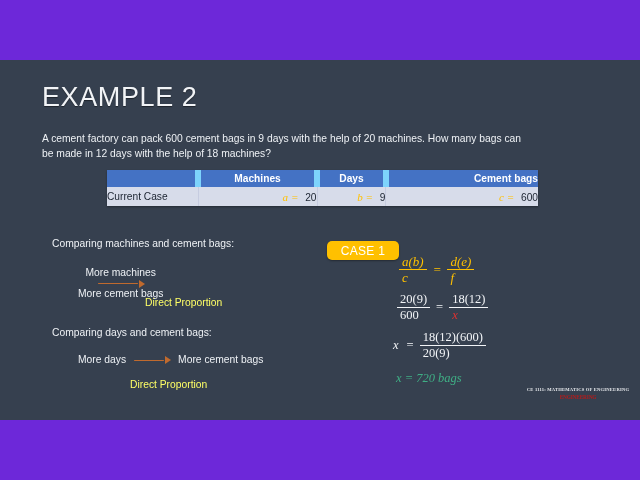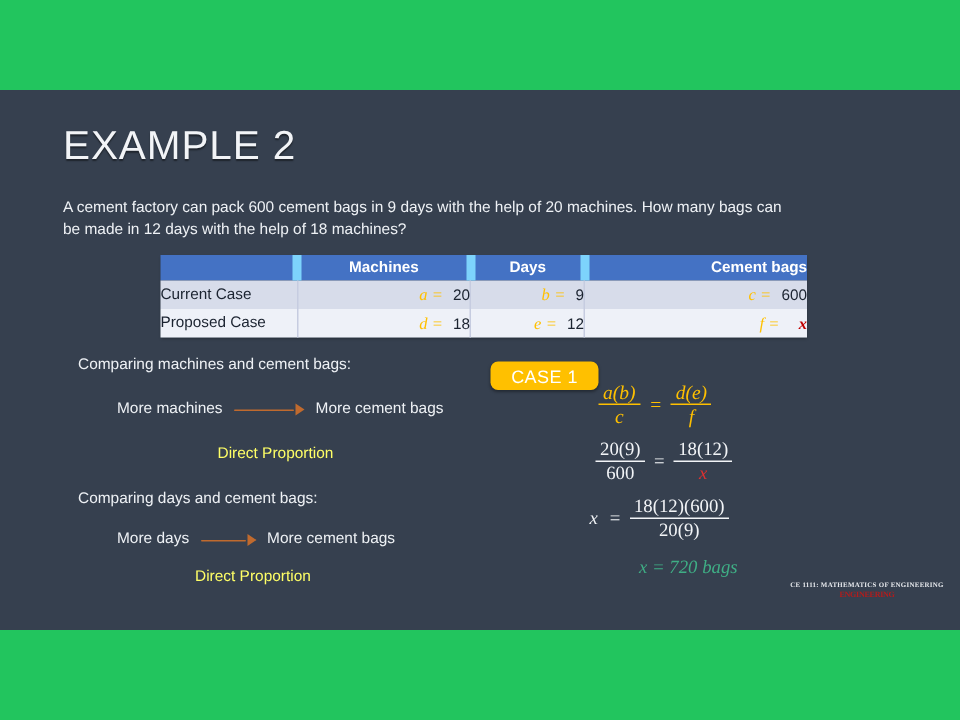--- a/index.html
+++ b/index.html
@@ -2,21 +2,21 @@
 <html><head>
 <meta charset="utf-8">
 <style>
   html,body{margin:0;padding:0;}
   body{
     width:640px;height:480px;
     background:#000;
     font-family:"Liberation Sans",sans-serif;
     overflow:hidden;
   }
-  #stage{position:relative;width:640px;height:480px;background:#22c55e;}
+  #stage{position:relative;width:640px;height:480px;background:#6d28d9;}
 
   
   #slide{
     position:absolute;left:0;top:60px;width:640px;height:360px;
     background:#36404f;
     overflow:hidden;
   }
 
   
   #title{
@@ -61,21 +61,21 @@
   .vnum{color:#1b2330;font-size:10.2px;margin-left:4px;}
   .vx{color:#c00000;font-style:italic;font-family:"Liberation Serif",serif;
       font-size:11px;font-weight:bold;margin-left:10px;}
 
   
   .cmp-head{position:absolute;font-size:10.3px;color:#eef1f5;}
   #cmp1{left:52px;top:178px;}
   #cmp2{left:52px;top:267px;}
 
   .rel{position:absolute;font-size:10.3px;color:#eef1f5;display:flex;align-items:center;}
-  #rel1{left:78px;top:207px;}
+  #rel1{left:78px;top:207px;flex-direction:column;}
   #rel2{left:78px;top:294px;}
   .arrow{display:inline-block;position:relative;height:10px;margin:0 8px;}
   .arrow .shaft{
     position:absolute;top:5px;left:0;height:1.4px;background:#c06a2e;border-radius:1px;
   }
   .arrow .head{
     position:absolute;top:1.6px;right:-1px;width:0;height:0;
     border-top:4px solid transparent;border-bottom:4px solid transparent;
     border-left:6px solid #c06a2e;
   }
@@ -96,32 +96,32 @@
     box-shadow:0 1px 2px rgba(0,0,0,.35);
     letter-spacing:.3px;
   }
 
   
   #math{
     position:absolute;left:396px;top:195px;width:200px;
     font-family:"Liberation Serif",serif;
   }
   .eqrow{display:flex;align-items:center;justify-content:flex-start;}
-  .frac{display:inline-flex;flex-direction:column;align-items:center;line-height:1;}
+  .frac{display:inline-flex;flex-direction:column;align-items:flex-start;line-height:1;}
   .frac .num{padding:0 3px 1px 3px;}
   .frac .den{padding:1px 3px 0 3px;}
   .frac .bar{height:1.2px;width:100%;background:currentColor;}
   .eqsign{margin:0 6px;}
 
   #eq-formula{color:#ffc000;font-style:italic;font-size:13px;margin-left:3px;}
   #eq-numeric{color:#f2f4f7;font-size:12.5px;margin-top:9px;margin-left:1px;}
   #eq-numeric .redx{color:#e03030;font-style:italic;}
   #eq-solve{color:#f2f4f7;font-size:12.5px;margin-top:10px;margin-left:-3px;}
   #eq-solve .xv{font-style:italic;margin-right:2px;}
-  #eq-answer{color:#3fae85;font-style:italic;font-size:12.5px;margin-top:11px;margin-left:30px;}
+  #eq-answer{color:#3fae85;font-style:italic;font-size:12.5px;margin-top:11px;}
 
   
   #wm{position:absolute;left:524px;top:327px;width:108px;text-align:center;}
   #wm-text{
     font-size:4.6px;color:#e8eaee;letter-spacing:.2px;
     font-family:"Liberation Serif",serif;font-weight:bold;
     white-space:nowrap;
   }
   #wm-logo{
     margin-top:2px;font-size:5.4px;color:#b31c1c;font-weight:bold;
@@ -161,38 +161,20 @@
             <span class="vlet">b</span>
             <span class="veq">=</span>
             <span class="vnum">9</span>
           </td>
           <td class="cell-val">
             <span class="vlet">c</span>
             <span class="veq">=</span>
             <span class="vnum">600</span>
           </td>
         </tr>
-        <tr class="r2">
-          <td class="cell-label">Proposed Case</td>
-          <td class="cell-val">
-            <span class="vlet">d</span>
-            <span class="veq">=</span>
-            <span class="vnum">18</span>
-          </td>
-          <td class="cell-val">
-            <span class="vlet">e</span>
-            <span class="veq">=</span>
-            <span class="vnum">12</span>
-          </td>
-          <td class="cell-val">
-            <span class="vlet">f</span>
-            <span class="veq">=</span>
-            <span class="vx">x</span>
-          </td>
-        </tr>
       </tbody>
     </table>
 
     <div class="cmp-head" id="cmp1">Comparing machines and cement bags:</div>
     <div class="rel" id="rel1">
       <span>More machines</span>
       <span class="arrow">
         <span class="shaft"></span>
           <span class="head"></span>
       </span>

